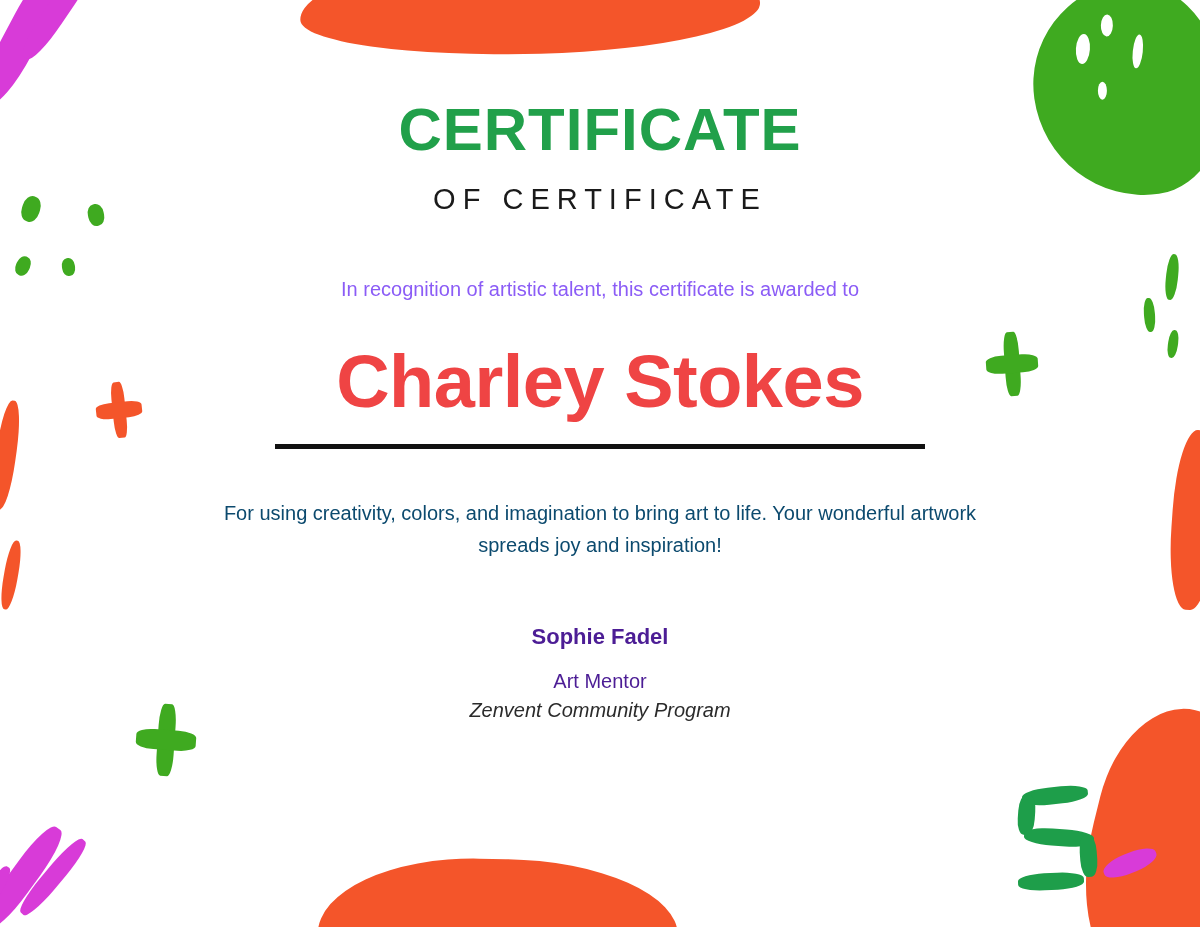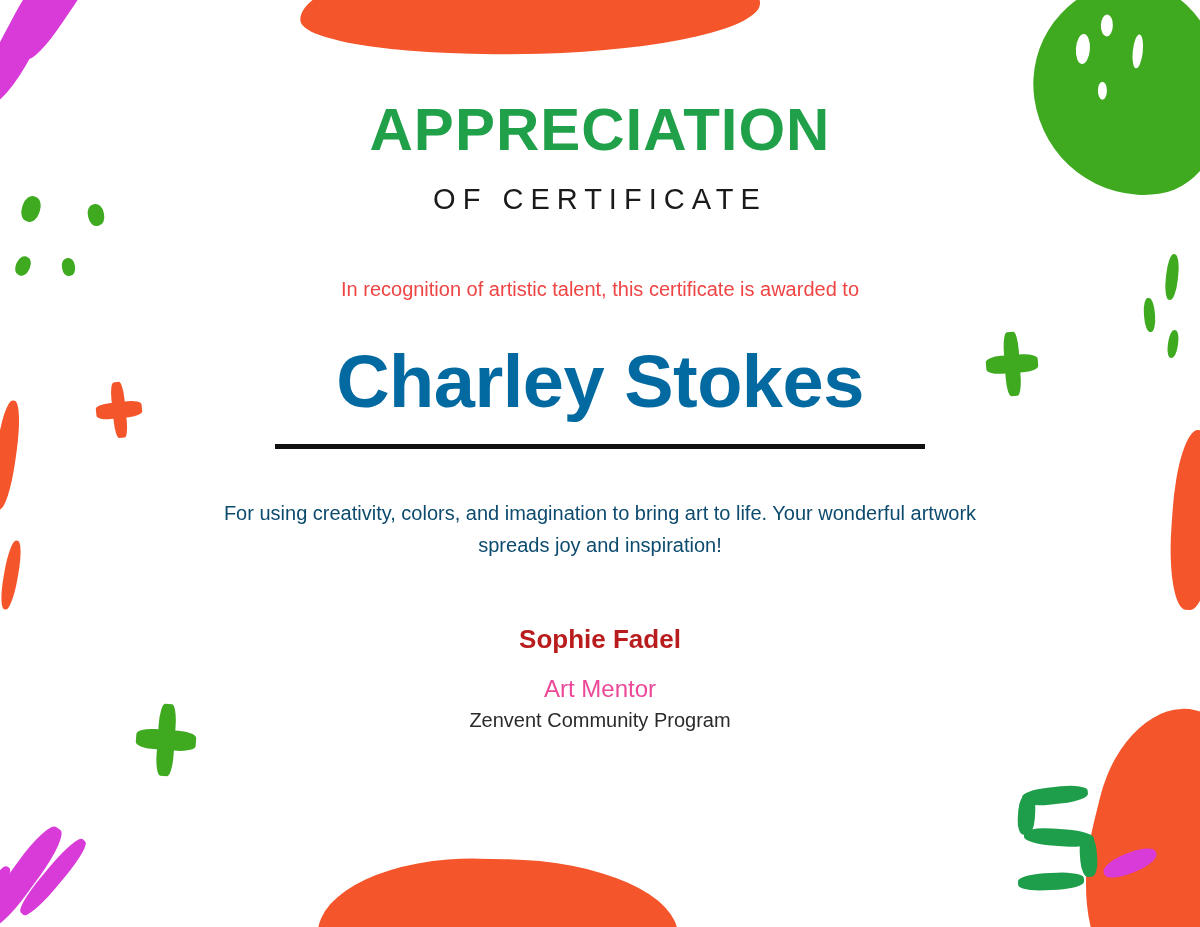--- a/index.html
+++ b/index.html
@@ -235,27 +235,27 @@
   }
   .subtitle {
     font-size: 29px;
     color: #1a1a1a;
     letter-spacing: 7px;
     margin: 22px 0 0 0;
     font-weight: 400;
   }
   .intro {
     font-size: 20px;
-    color: #ef4444;
+    color: #8b5cf6;
     margin: 62px 0 0 0;
   }
   .recipient {
     font-size: 74px;
     font-weight: bold;
-    color: #0369a1;
+    color: #ef4444;
     margin: 38px 0 0 0;
     letter-spacing: -0.5px;
   }
   .rule {
     width: 650px;
     height: 5px;
     background: #111111;
     margin: 20px auto 0 auto;
   }
   .body-text {
@@ -264,34 +264,35 @@
     line-height: 1.62;
     margin: 48px auto 0 auto;
     width: 790px;
   }
   .date-line {
     font-size: 20px;
     color: #2b2b2b;
     margin: 38px 0 0 0;
   }
   .signer {
-    font-size: 26px;
+    font-size: 22px;
     font-weight: bold;
-    color: #b91c1c;
+    color: #4c1d95;
     margin: 62px 0 0 0;
   }
   .signer-role {
-    font-size: 24px;
-    color: #ec4899;
+    font-size: 20px;
+    color: #4c1d95;
     margin: 20px 0 0 0;
   }
   .signer-org {
     font-size: 20px;
     color: #2b2b2b;
     margin: 6px 0 0 0;
+    font-style: italic;
   }
 </style>
 </head>
 <body>
 
 <div class="certificate">
 
   <div class="deco brush-top"></div>
 
   <div class="deco blob-green">
@@ -341,21 +342,21 @@
 
   <div class="deco magenta-bl">
     <span class="m1"></span>
       <span class="m2"></span>
       <span class="m3"></span>
   </div>
 
   <div class="deco brush-bottom"></div>
 
   <div class="content">
-    <h1 class="title">APPRECIATION</h1>
+    <h1 class="title">CERTIFICATE</h1>
     <div class="subtitle">OF CERTIFICATE</div>
     <p class="intro">In recognition of artistic talent, this certificate is awarded to</p>
     <div class="recipient">Charley Stokes</div>
     <div class="rule"></div>
     <p class="body-text">For using creativity, colors, and imagination to bring art to life. Your wonderful artwork spreads joy and inspiration!</p>
     <div class="signer">Sophie Fadel</div>
     <div class="signer-role">Art Mentor</div>
     <div class="signer-org">Zenvent Community Program</div>
   </div>
 

